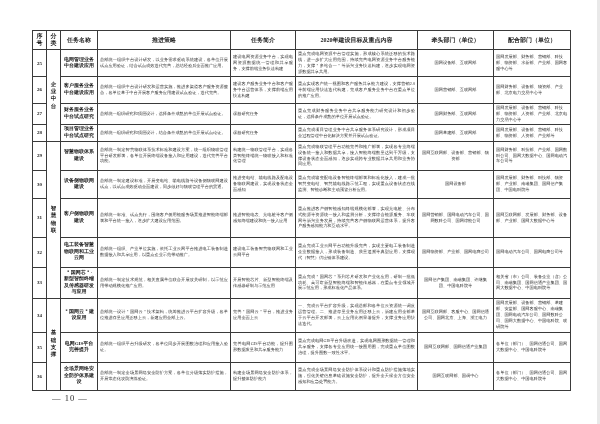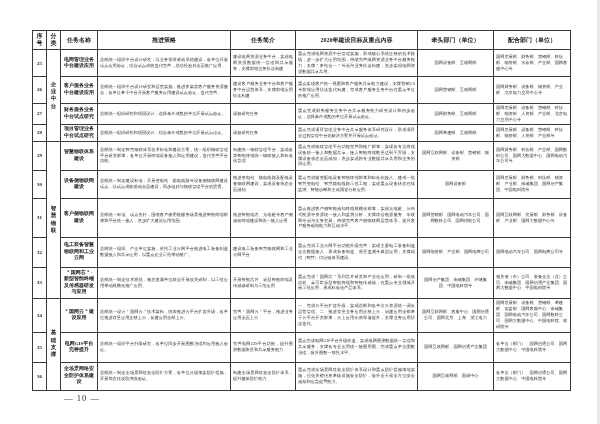--- a/index.html
+++ b/index.html
@@ -28,21 +28,21 @@
     line-height:1.2;color:#1d1d1d;background:#fff;
   }
   td.c-num{font-size:5px;text-align:center;font-weight:bold;color:#222;}
   td.c-cat{font-size:5.5px;text-align:center;font-weight:bold;line-height:1.35;color:#1d1d1d;padding:1px 2.5px;}
   td.c-name{font-size:5px;text-align:center;font-weight:bold;line-height:1.3;color:#1d1d1d;padding:1px 3px;}
   td.c-para{font-size:4.2px;text-align:justify;line-height:1.4;color:#333;vertical-align:middle;}
   td.c-lead{font-size:4.2px;text-align:center;line-height:1.4;color:#333;}
   td.c-supp{font-size:4.2px;text-align:left;line-height:1.4;color:#333;}
   .page-number{
     position:absolute;left:52px;top:393px;width:60px;
-    font-size:8.5px;letter-spacing:1px;text-align:center;color:#2a2a2a;font-family:Liberation Serif, serif;
+    font-size:8.5px;letter-spacing:1px;text-align:left;color:#2a2a2a;font-family:Liberation Serif, serif;
   }
 </style>
 </head>
 <body>
 
 <table class="task-table">
   <colgroup>
     <col style="width:14px">
       <col style="width:14px">
       <col style="width:37px">

